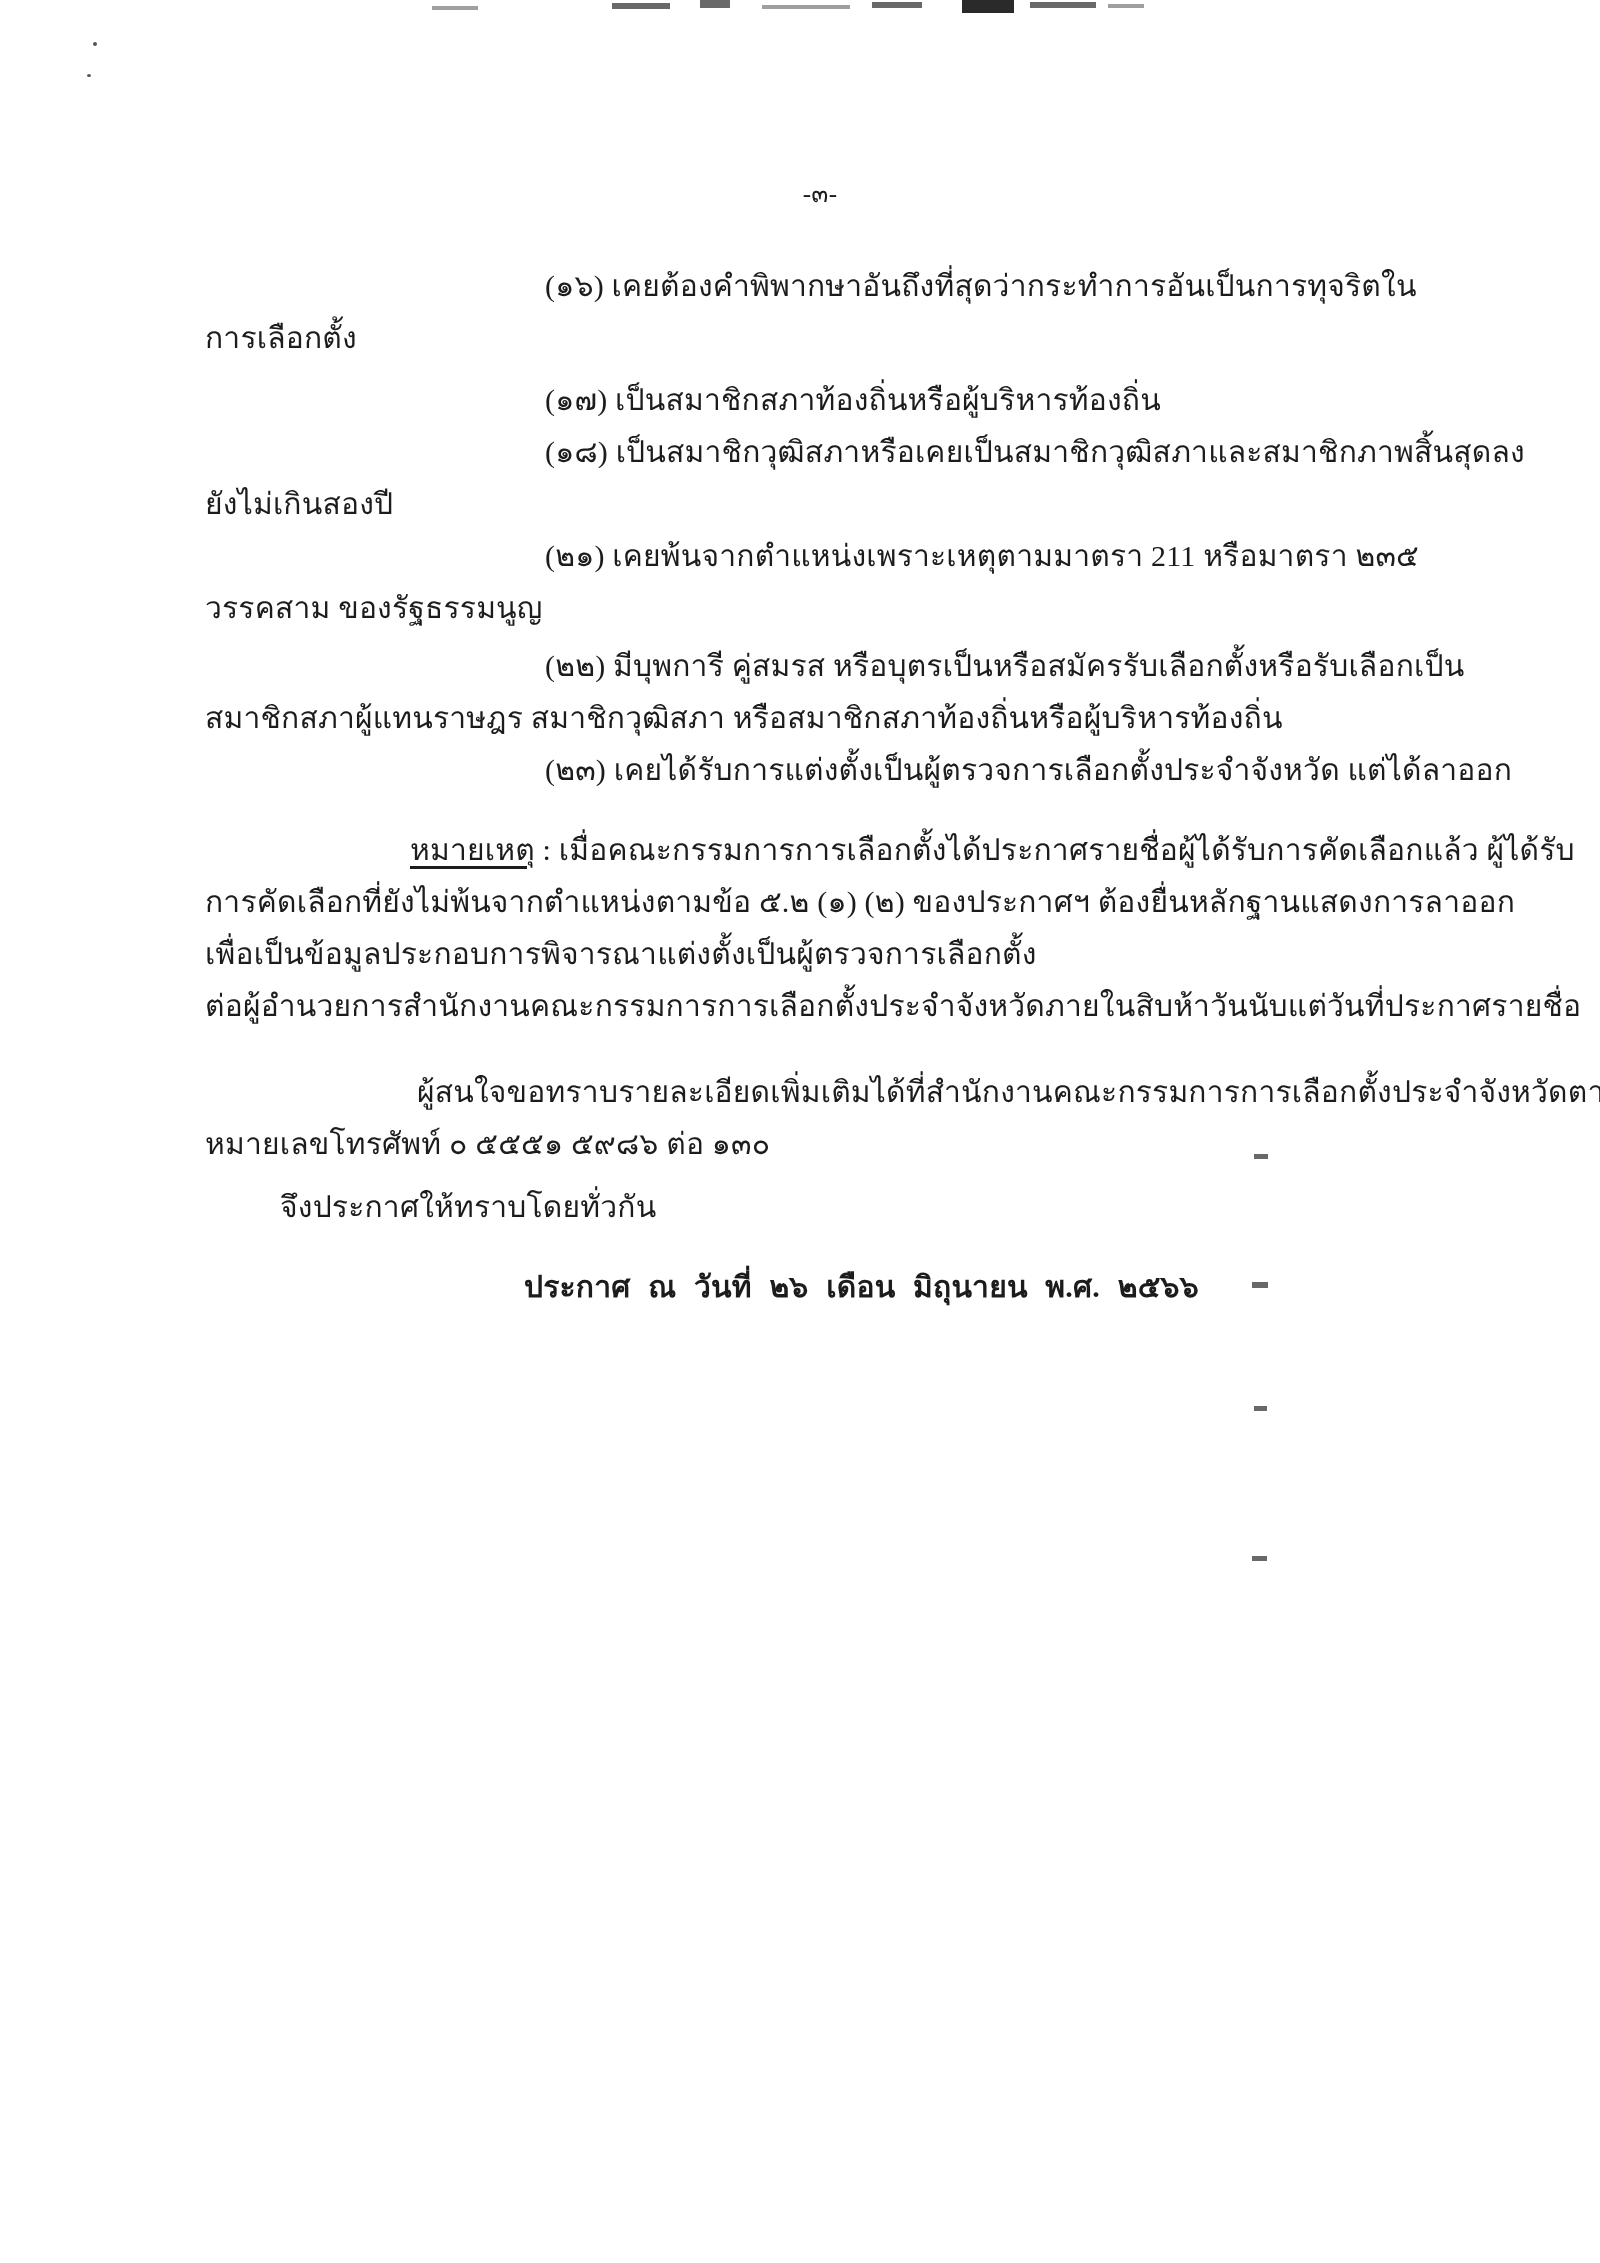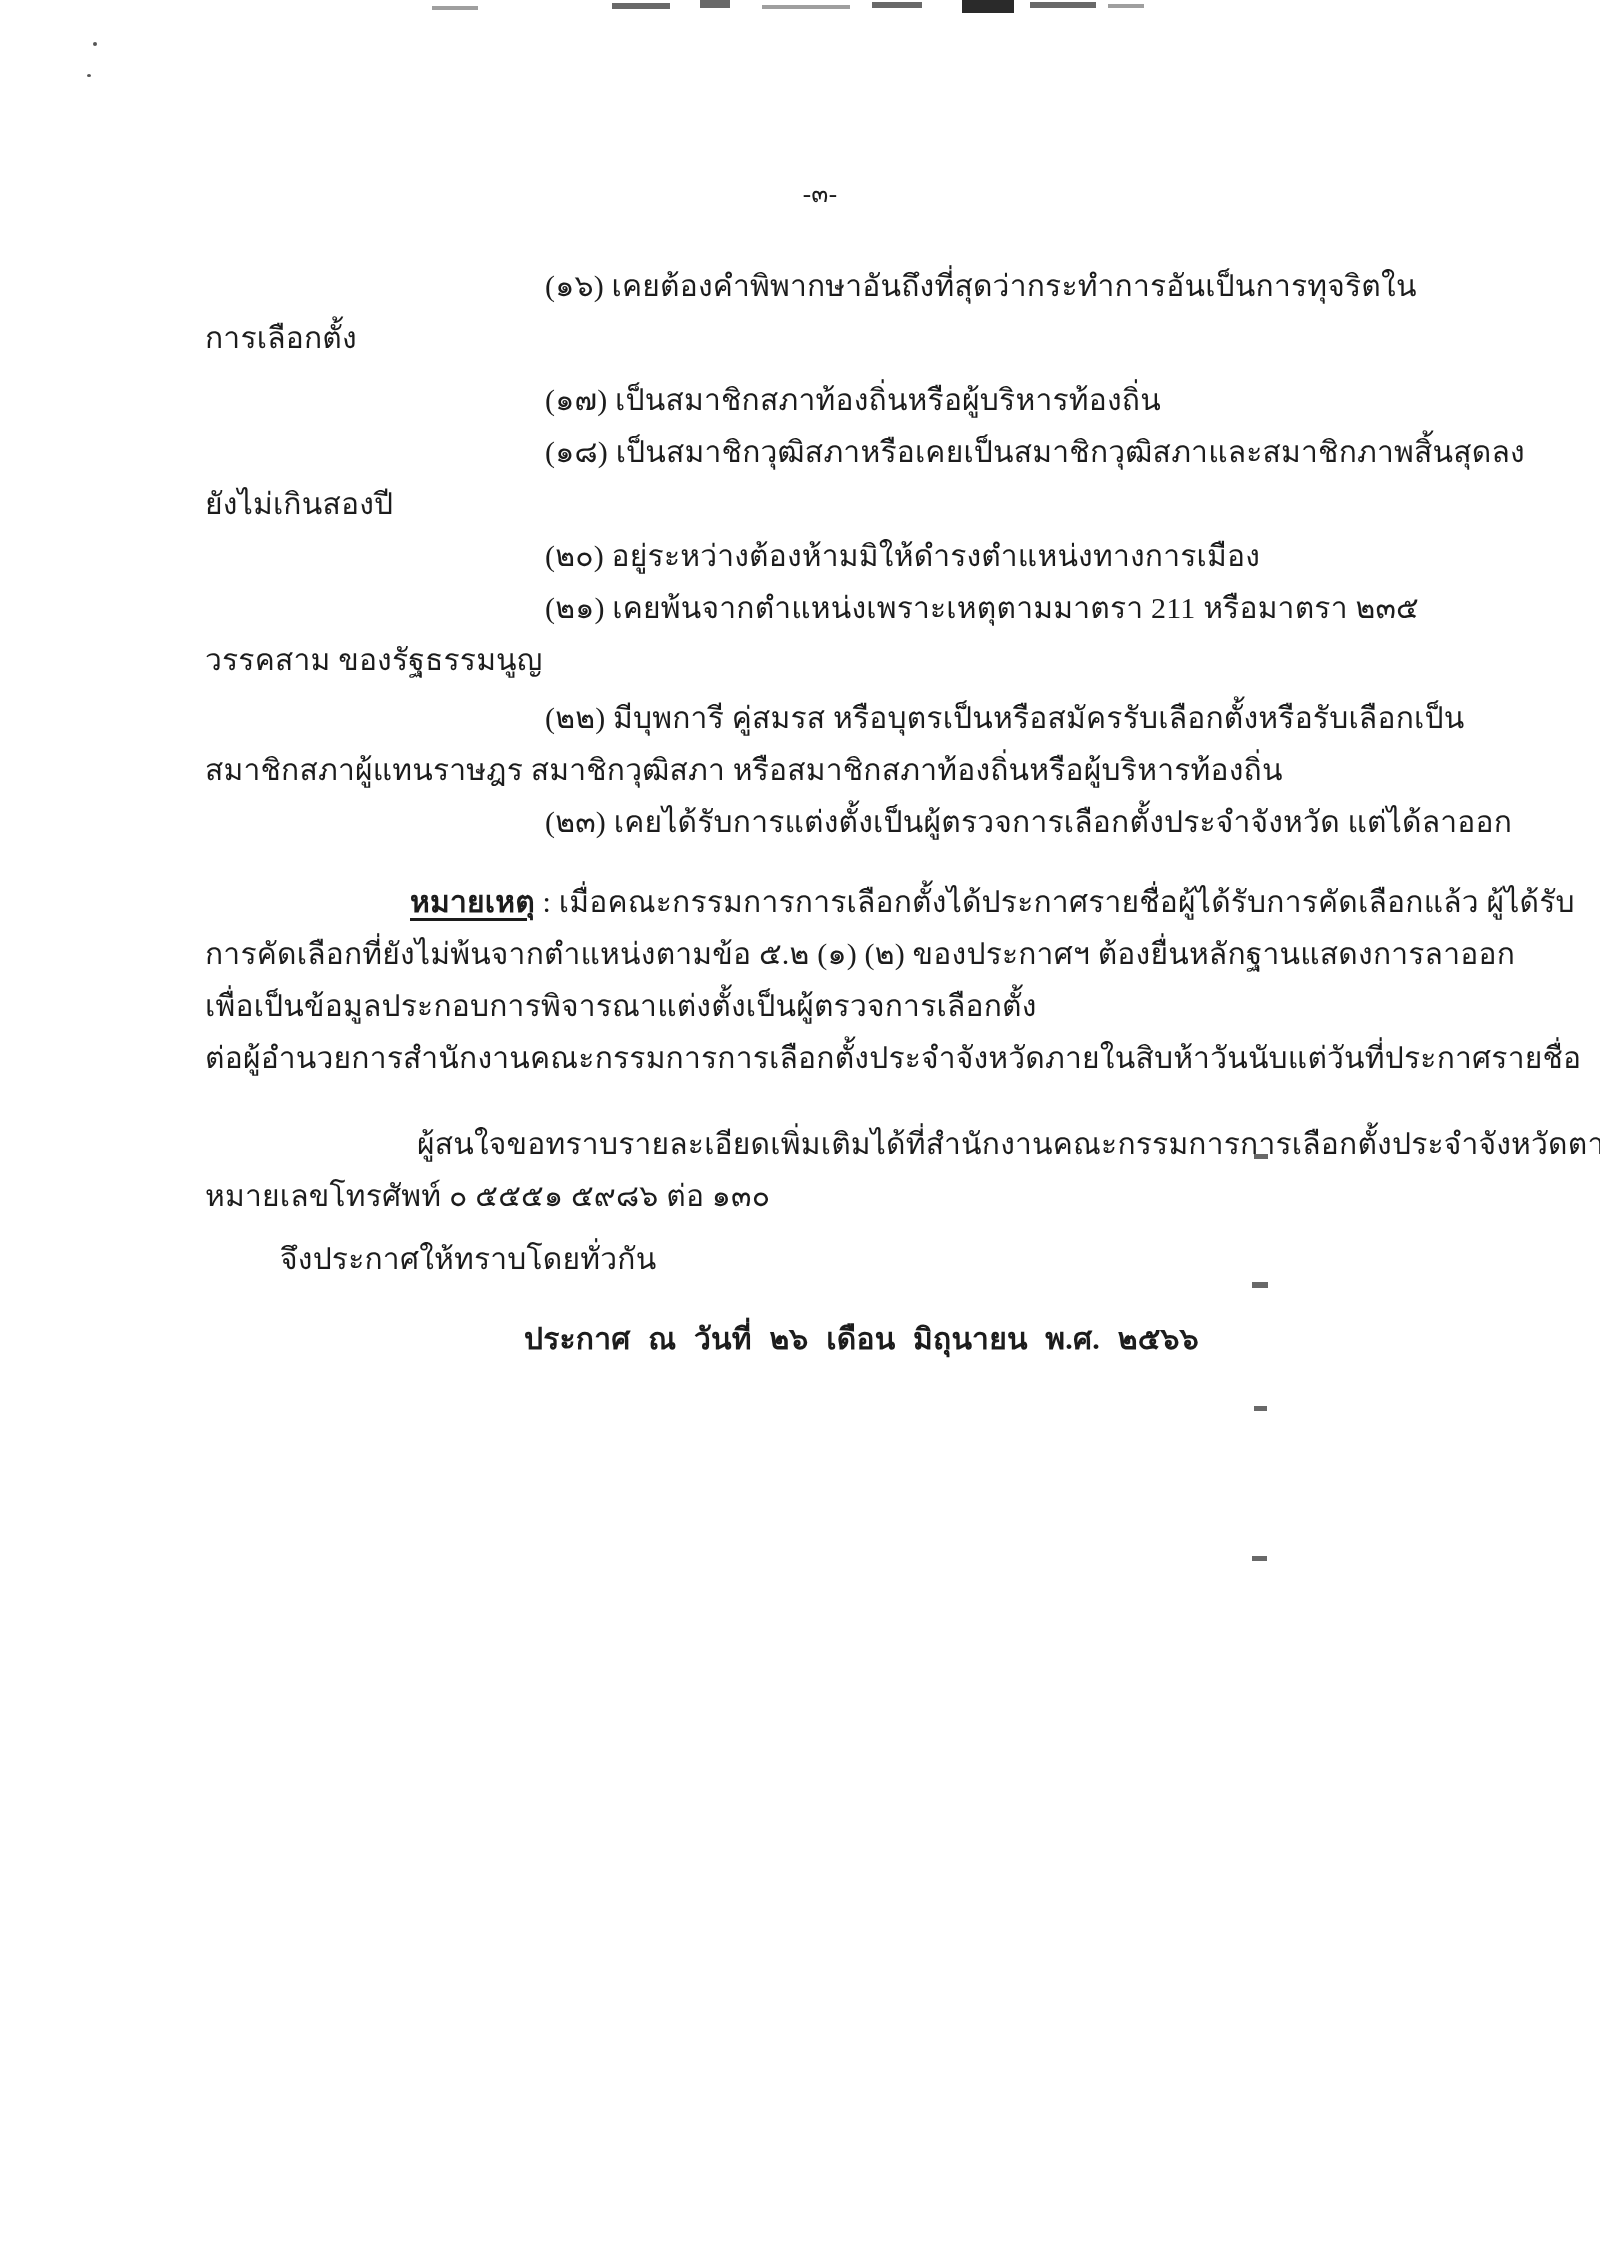--- a/index.html
+++ b/index.html
@@ -29,21 +29,21 @@
   .line{white-space:nowrap;}
   .indent{padding-left:345px;}
   .flush{padding-left:5px;}
   .gap-10{margin-top:10px;}
   .gap-12{margin-top:12px;}
   .gap-6{margin-top:6px;}
   .gap-28{margin-top:28px;}
   .gap-34{margin-top:34px;}
   .gap-11{margin-top:11px;}
   .note-first{padding-left:210px;}
-  .note-label{font-weight:bold;text-decoration:underline;text-underline-offset:6px;}
+  .note-label{font-weight:normal;text-decoration:underline;text-underline-offset:6px;}
   .contact-first{padding-left:217px;}
   .closing{padding-left:80px;}
   .promulgation{padding-left:324px;word-spacing:10px;font-weight:bold;}
   .sig-block{
     width:740px;
     margin-left:300px;
     text-align:center;
   }
   .sig-svg-wrap{
     display:block;
@@ -84,21 +84,20 @@
 
   <div class="content">
 
     <p class="page-number">-๓-</p>
 
     <p class="line indent">(๑๖) เคยต้องคำพิพากษาอันถึงที่สุดว่ากระทำการอันเป็นการทุจริตใน</p>
     <p class="line flush">การเลือกตั้ง</p>
     <p class="line indent gap-10">(๑๗) เป็นสมาชิกสภาท้องถิ่นหรือผู้บริหารท้องถิ่น</p>
     <p class="line indent">(๑๘) เป็นสมาชิกวุฒิสภาหรือเคยเป็นสมาชิกวุฒิสภาและสมาชิกภาพสิ้นสุดลง</p>
     <p class="line flush">ยังไม่เกินสองปี</p>
-    <p class="line indent">(๒๐) อยู่ระหว่างต้องห้ามมิให้ดำรงตำแหน่งทางการเมือง</p>
     <p class="line indent">(๒๑) เคยพ้นจากตำแหน่งเพราะเหตุตามมาตรา 211 หรือมาตรา ๒๓๕</p>
     <p class="line flush">วรรคสาม ของรัฐธรรมนูญ</p>
     <p class="line indent gap-6">(๒๒) มีบุพการี คู่สมรส หรือบุตรเป็นหรือสมัครรับเลือกตั้งหรือรับเลือกเป็น</p>
     <p class="line flush">สมาชิกสภาผู้แทนราษฎร สมาชิกวุฒิสภา หรือสมาชิกสภาท้องถิ่นหรือผู้บริหารท้องถิ่น</p>
     <p class="line indent">(๒๓) เคยได้รับการแต่งตั้งเป็นผู้ตรวจการเลือกตั้งประจำจังหวัด แต่ได้ลาออก</p>
 
     <p class="line note-first gap-28"><span class="note-label">หมายเหตุ</span><span> : </span><span>เมื่อคณะกรรมการการเลือกตั้งได้ประกาศรายชื่อผู้ได้รับการคัดเลือกแล้ว ผู้ได้รับ</span></p>
     <p class="line flush">การคัดเลือกที่ยังไม่พ้นจากตำแหน่งตามข้อ ๕.๒ (๑) (๒) ของประกาศฯ ต้องยื่นหลักฐานแสดงการลาออก</p>
     <p class="line flush">เพื่อเป็นข้อมูลประกอบการพิจารณาแต่งตั้งเป็นผู้ตรวจการเลือกตั้ง</p>
     <p class="line flush">ต่อผู้อำนวยการสำนักงานคณะกรรมการการเลือกตั้งประจำจังหวัดภายในสิบห้าวันนับแต่วันที่ประกาศรายชื่อ</p>

